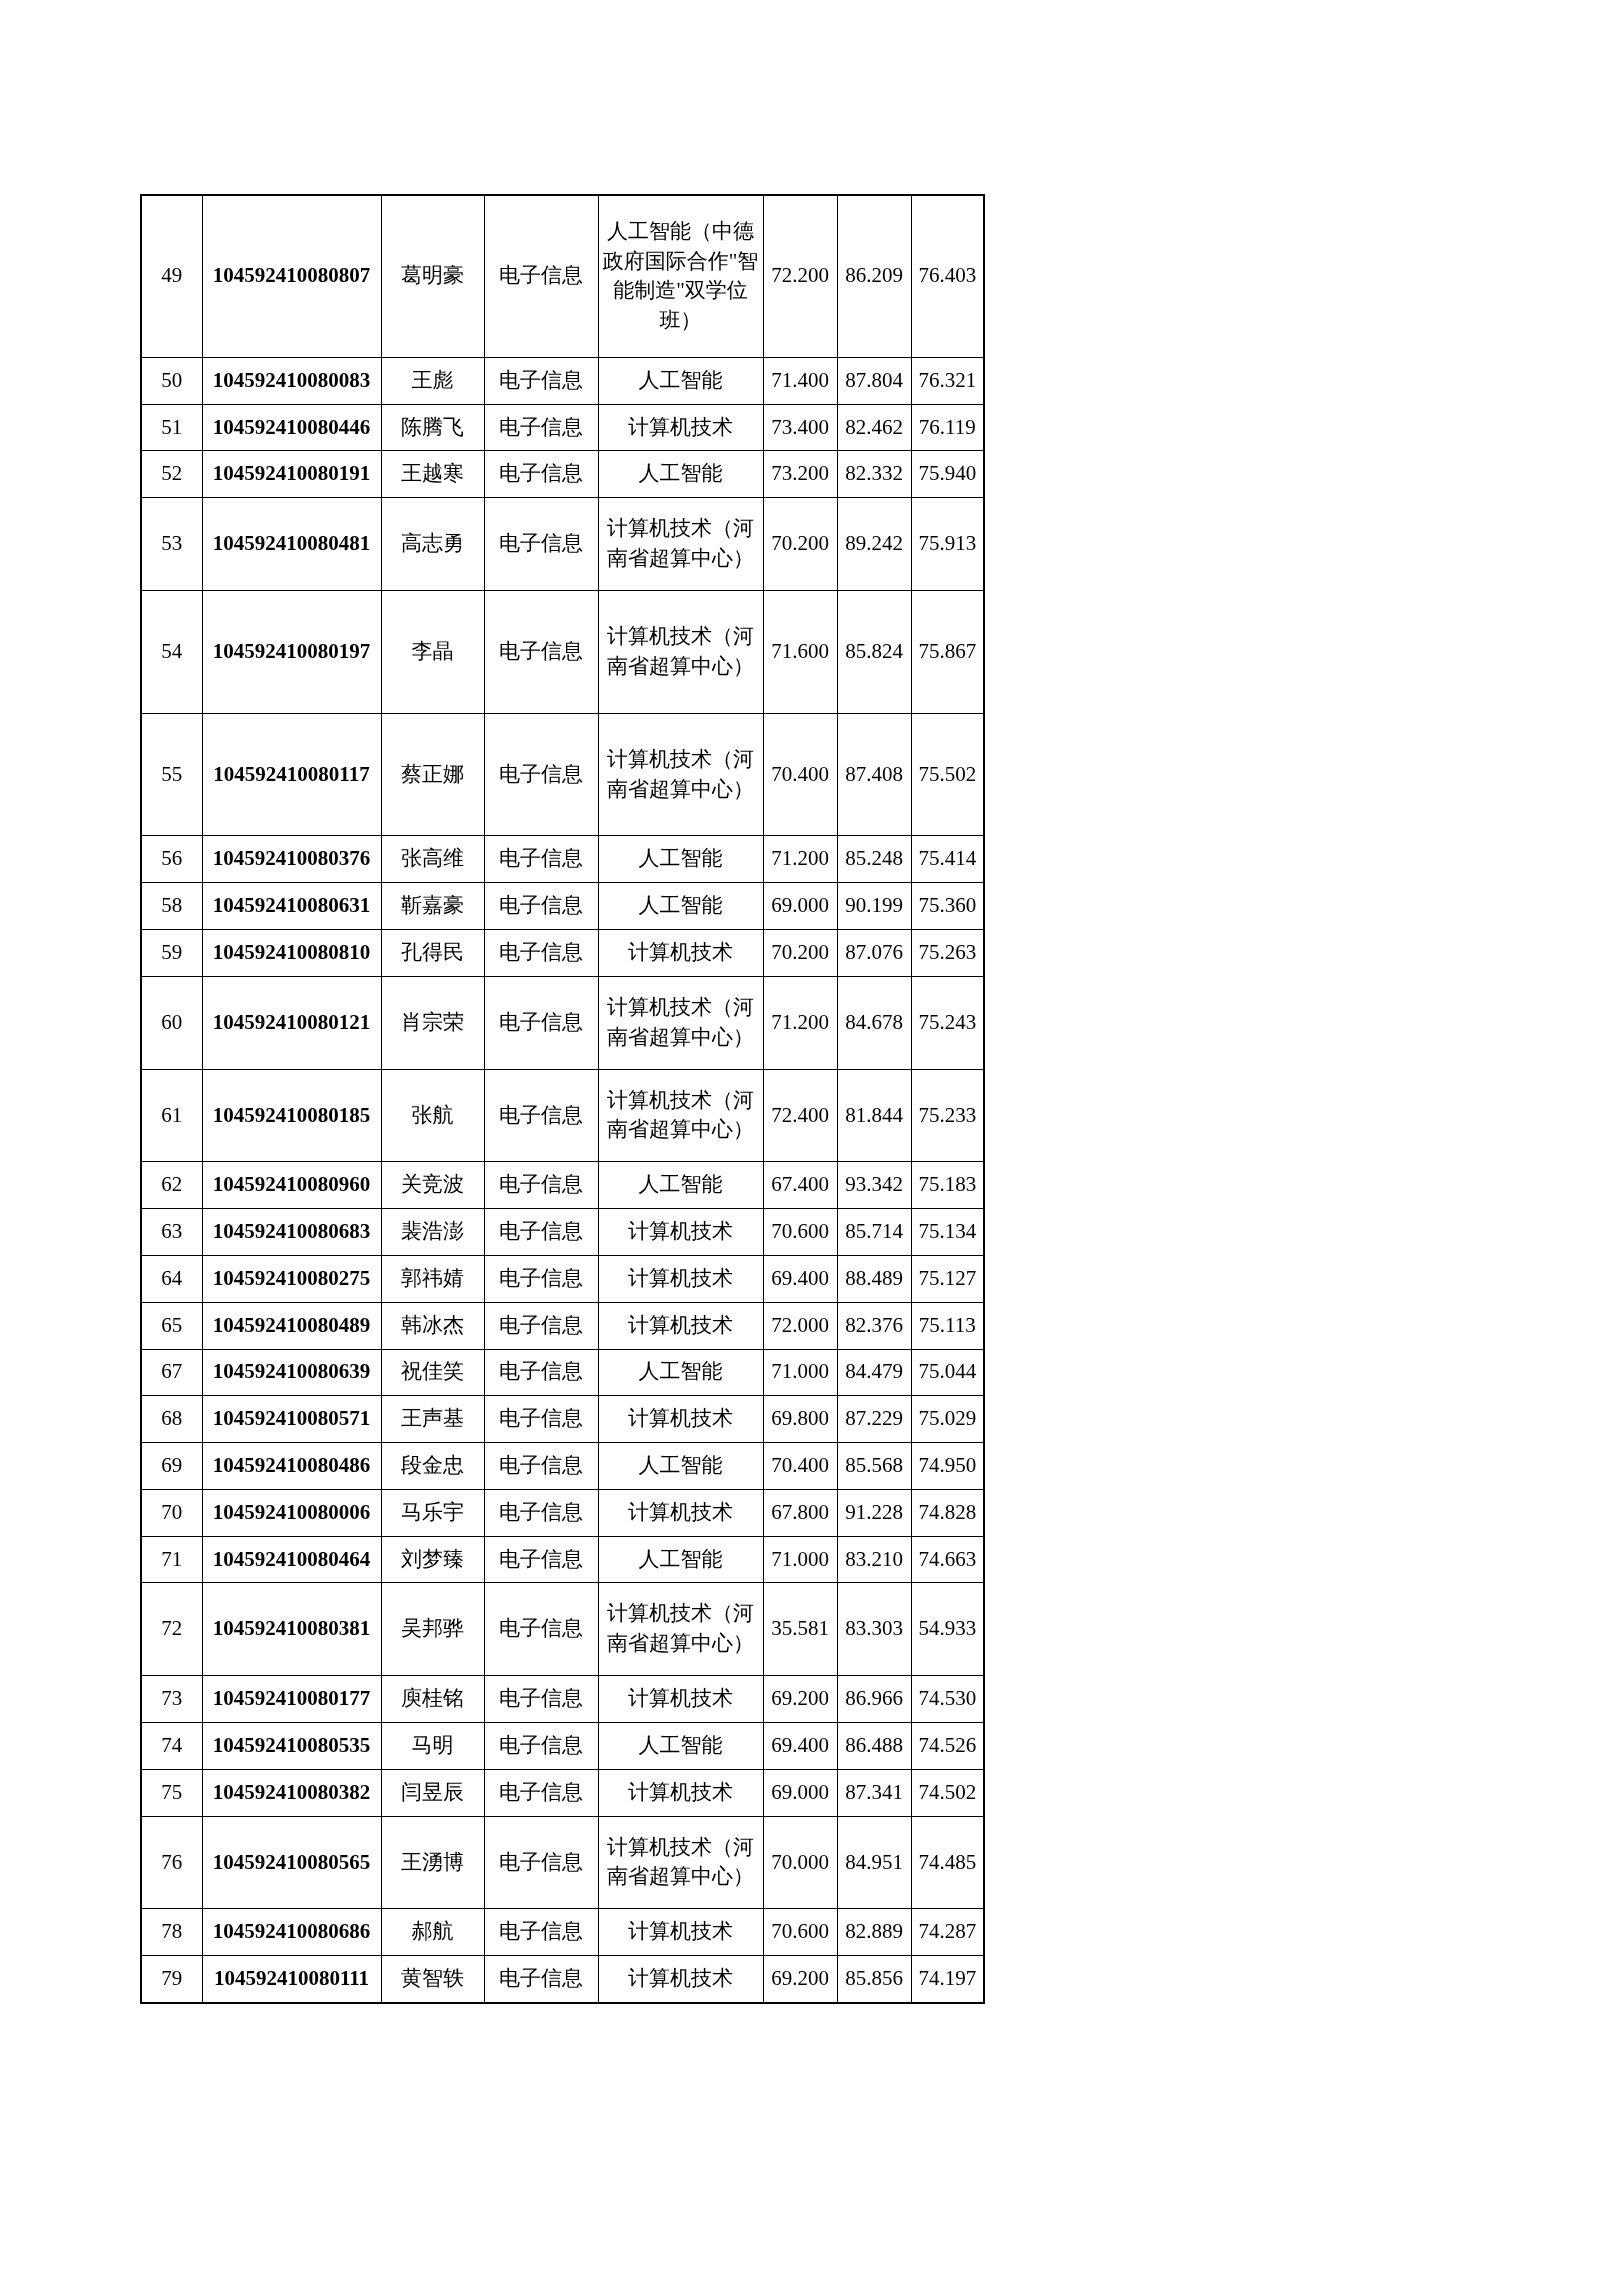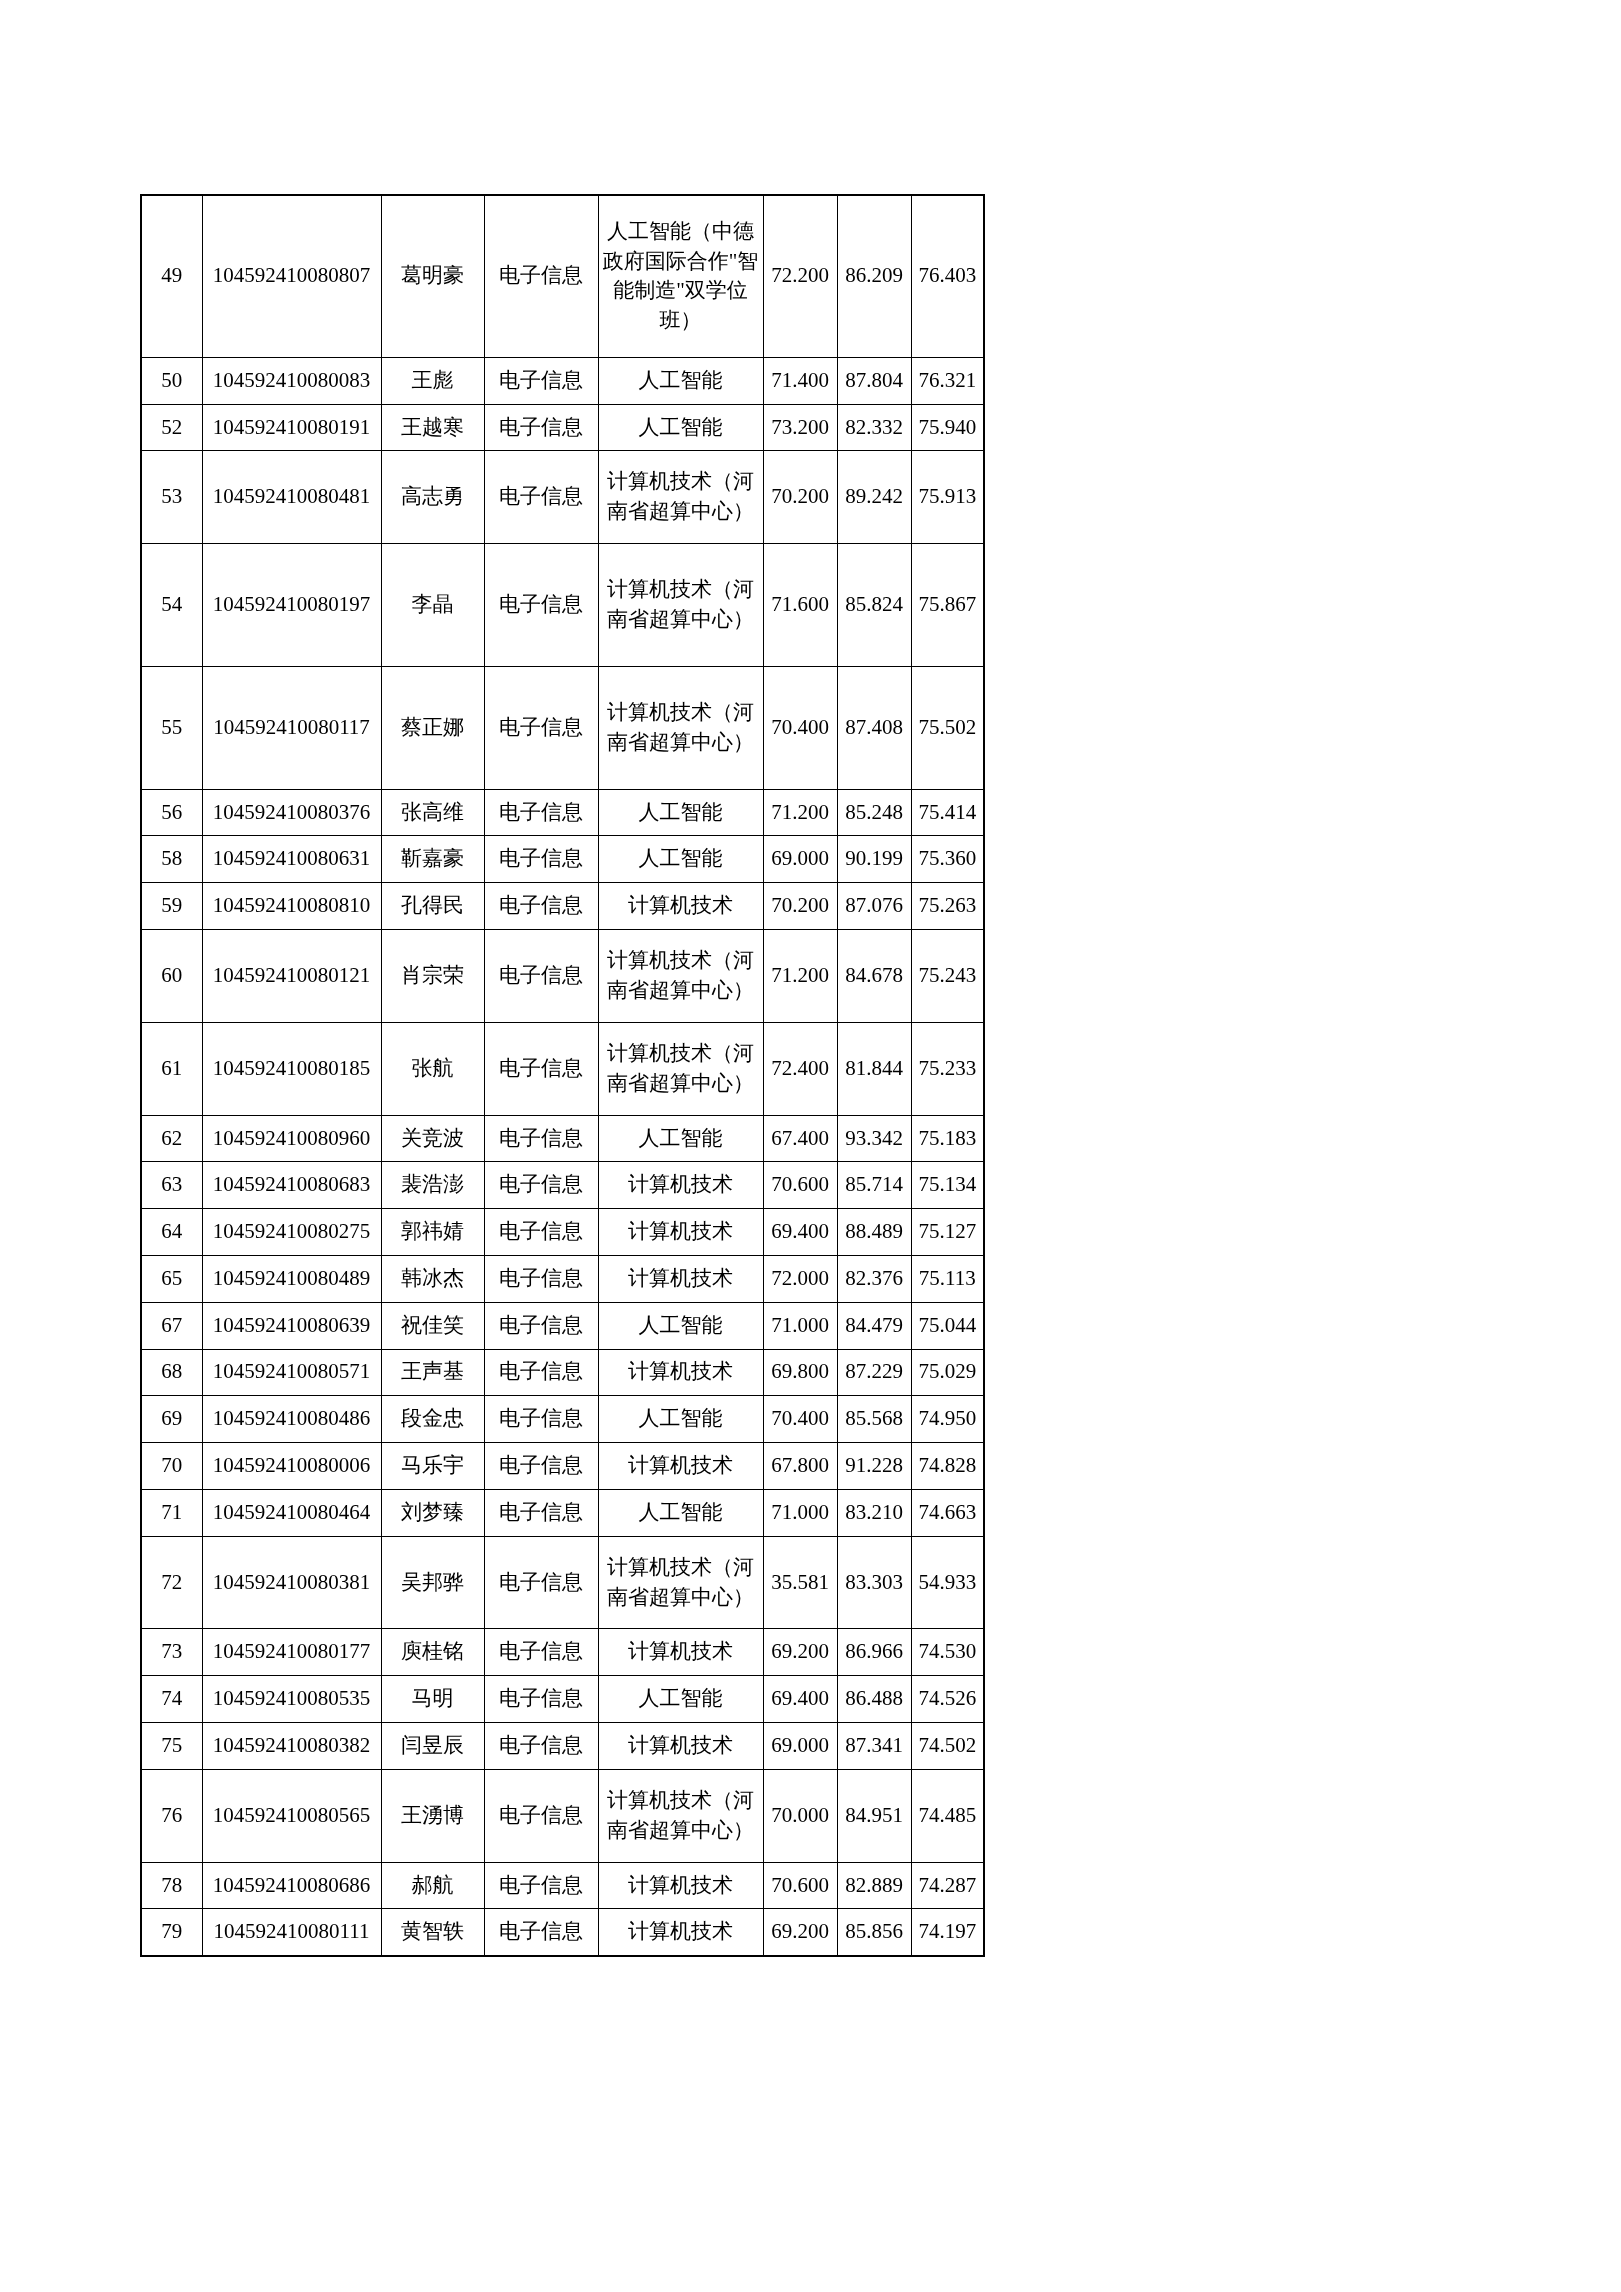--- a/index.html
+++ b/index.html
@@ -49,21 +49,21 @@
   col.c-rank   { width: 61px; }
   col.c-id     { width: 179px; }
   col.c-name   { width: 103px; }
   col.c-field  { width: 114px; }
   col.c-prog   { width: 165px; }
   col.c-s1     { width: 74px; }
   col.c-s2     { width: 74px; }
   col.c-s3     { width: 73px; }
 
   td.rank, td.s1, td.s2, td.s3 { font-size: 21.6px; }
-  td.id { font-size: 21.6px; letter-spacing: 0px; }
+  td.id { font-size: 21.6px; letter-spacing: 0px; font-weight: bold; }
   td.prog { font-size: 21px; line-height: 1.45; padding: 4.9px 5.9px; }
   td.name, td.field { font-size: 21.6px; }
   tr.tall td { height: 110px; }
   tr.xtall td { height: 149px; }
   tr.mid td { height: 80px; }
   tr.norm td { height: 40px; padding-top: 2.9px; padding-bottom: 2.9px; }
 </style>
 </head>
 <body>
 
@@ -95,20 +95,30 @@
             <td class="rank">50</td>
             <td class="id">104592410080083</td>
             <td class="name">王彪</td>
             <td class="field">电子信息</td>
             <td class="prog">人工智能</td>
             <td class="s1">71.400</td>
             <td class="s2">87.804</td>
             <td class="s3">76.321</td>
           </tr>
           <tr class="norm">
+            <td class="rank">51</td>
+            <td class="id">104592410080446</td>
+            <td class="name">陈腾飞</td>
+            <td class="field">电子信息</td>
+            <td class="prog">计算机技术</td>
+            <td class="s1">73.400</td>
+            <td class="s2">82.462</td>
+            <td class="s3">76.119</td>
+          </tr>
+          <tr class="norm">
             <td class="rank">52</td>
             <td class="id">104592410080191</td>
             <td class="name">王越寒</td>
             <td class="field">电子信息</td>
             <td class="prog">人工智能</td>
             <td class="s1">73.200</td>
             <td class="s2">82.332</td>
             <td class="s3">75.940</td>
           </tr>
           <tr class="mid">

